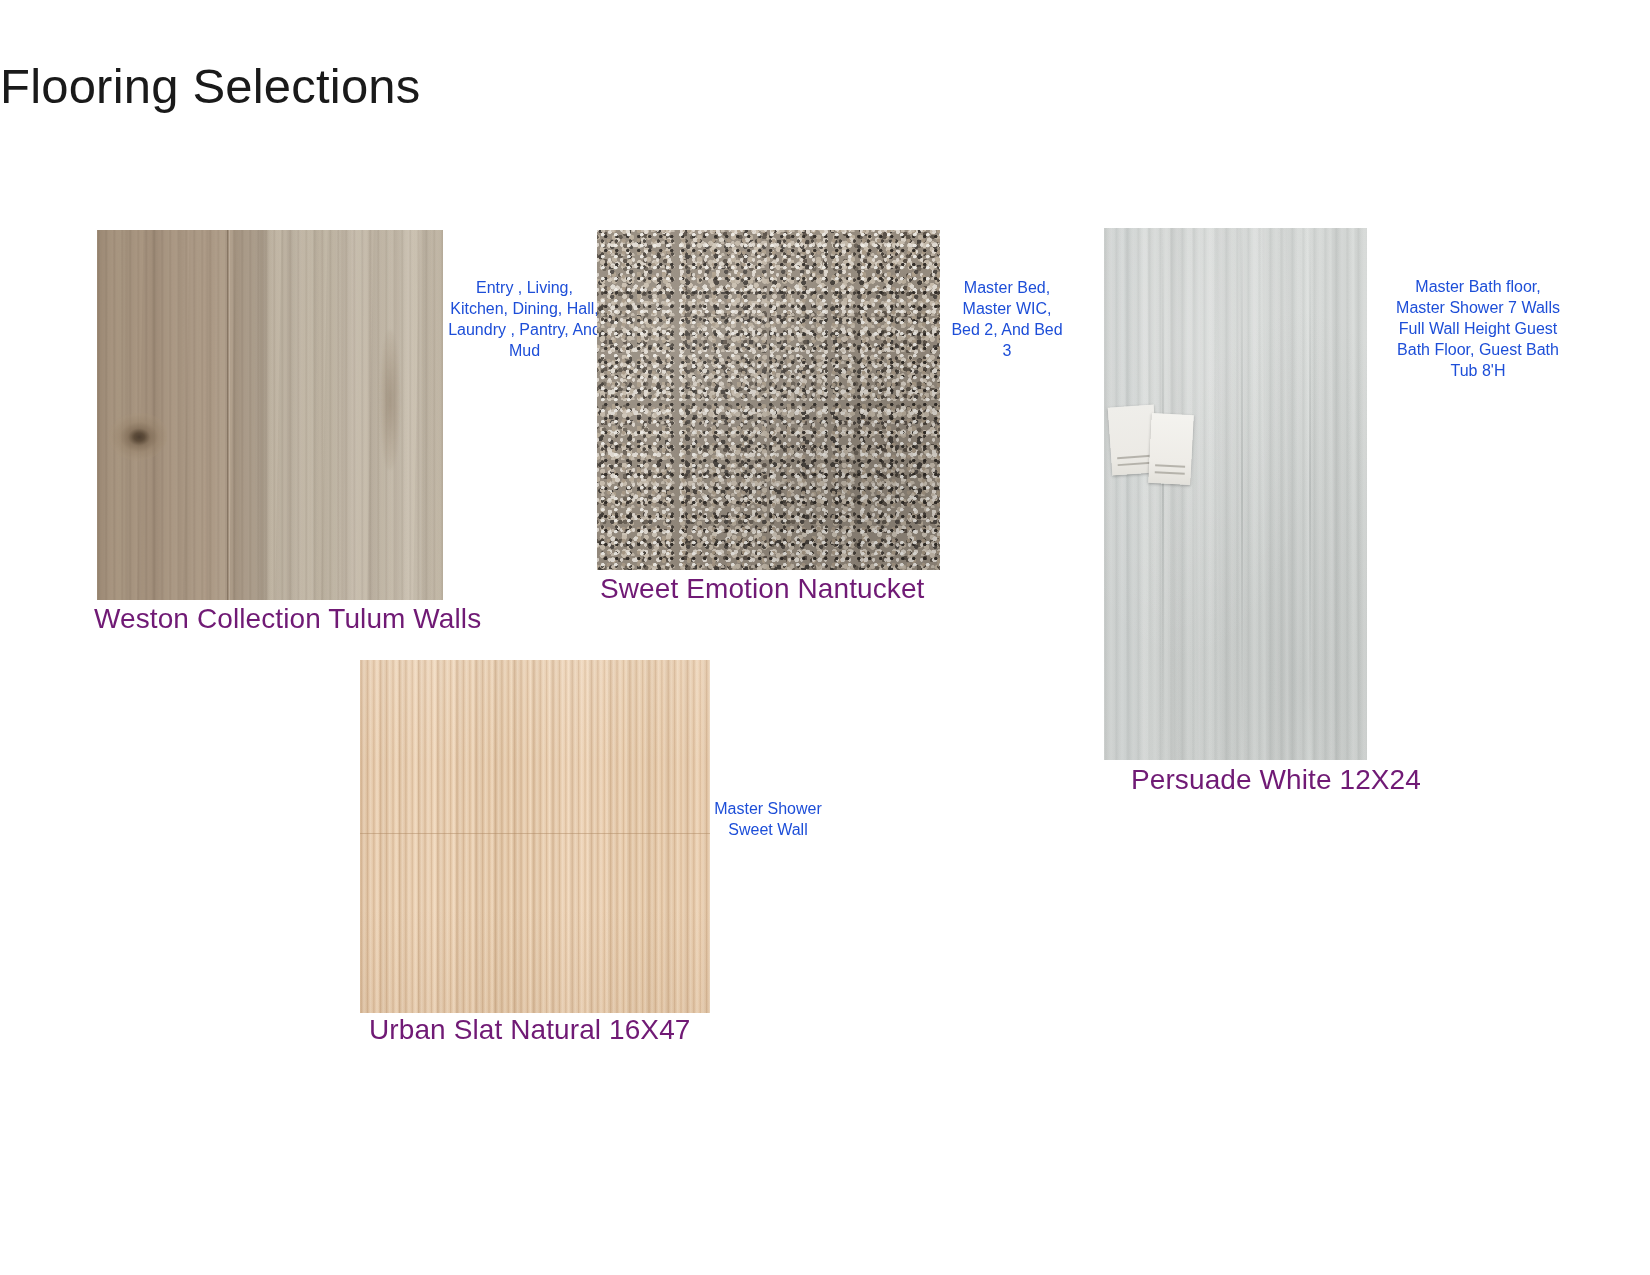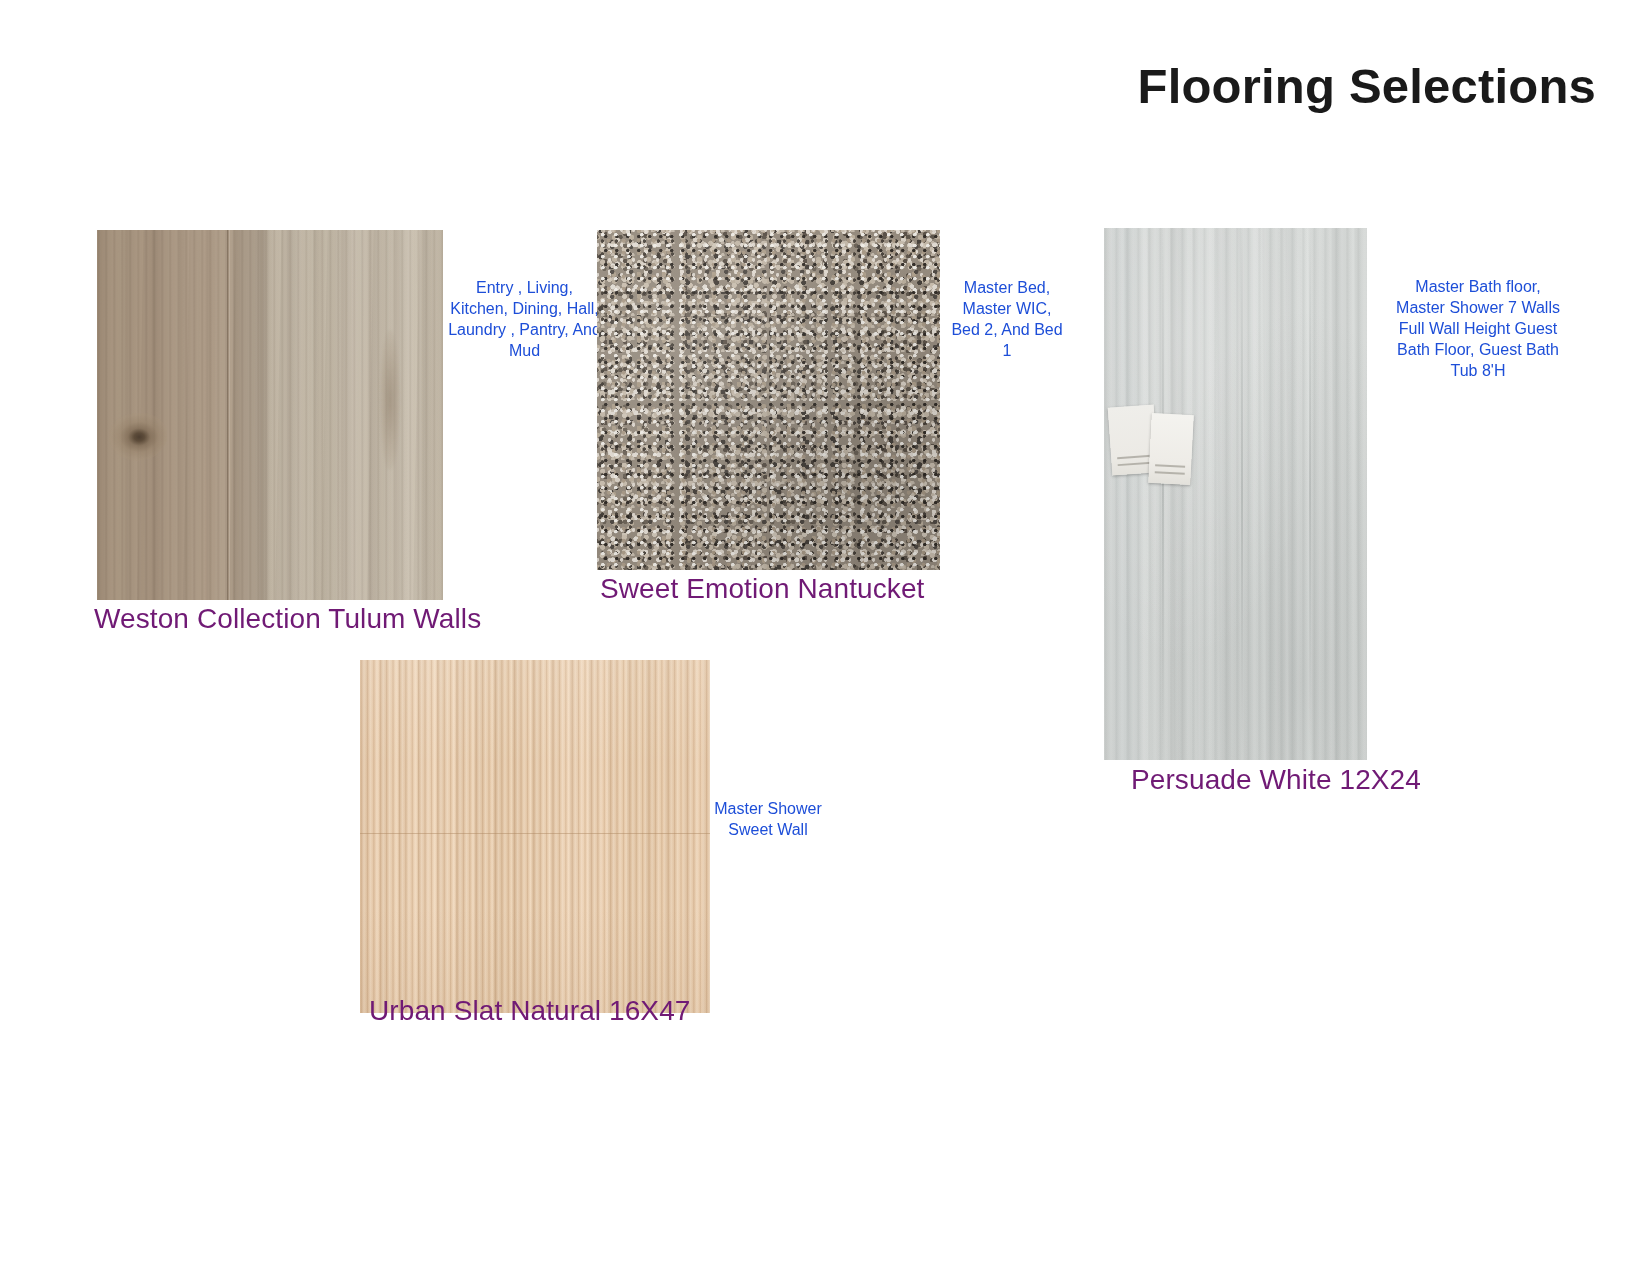--- a/index.html
+++ b/index.html
@@ -16,27 +16,26 @@
     color: #000000;
     -webkit-font-smoothing: antialiased;
   }
 
   
   .page-title {
     position: absolute;
     left: 0;
     top: 60px;
     width: 1570px;
-    text-align: right;
+    text-align: left;
     font-size: 49px;
-    font-weight: 700;
+    font-weight: 400;
     letter-spacing: 0.2px;
     color: #1a1a1a;
     line-height: 1.1;
-    margin-left: 26px;
   }
 
   
   .swatch-card {
     position: absolute;
   }
   .swatch-photo {
     position: absolute;
     left: 0;
     top: 0;
@@ -243,21 +242,21 @@
     position: absolute;
     left: 6px; right: 6px;
     height: 2px;
     background: #9a968e;
     opacity: .65;
   }
 
   
   #card-slat  { left: 360px; top: 660px; }
   #card-slat .swatch-photo { width: 350px; height: 353px; }
-  #card-slat .swatch-caption { left: 9px; top: 335px; text-align: right; }
+  #card-slat .swatch-caption { left: 9px; top: 354px; text-align: right; }
   #card-slat .swatch-desc { left: 348px; top: 138px; width: 120px; }
 
   .slat-base {
     position: absolute;
     inset: 0;
     background: linear-gradient(90deg, #e9cdae 0%, #eed4b7 20%, #e7cbab 42%, #f0d6b9 62%, #e8ccac 82%, #eed3b5 100%);
   }
   .slat-ribs {
     position: absolute;
     inset: 0;
@@ -303,21 +302,21 @@
   <div class="swatch-caption">Weston Collection Tulum Walls</div>
 </div>
 
 <div class="swatch-card" id="card-carpet">
   <div class="swatch-photo">
     <div class="carpet-base"></div>
     <div class="carpet-speck"></div>
     <div class="carpet-speck2"></div>
     <div class="carpet-shade"></div>
   </div>
-  <div class="swatch-desc">Master Bed, Master WIC, Bed 2, And Bed 1</div>
+  <div class="swatch-desc">Master Bed, Master WIC, Bed 2, And Bed 3</div>
   <div class="swatch-caption">Sweet Emotion Nantucket</div>
 </div>
 
 <div class="swatch-card" id="card-tile">
   <div class="swatch-photo">
     <div class="tile-base"></div>
     <div class="tile-grain"></div>
     <div class="tile-streak" style="left:58px"></div>
     <div class="tile-streak" style="left:137px"></div>
     <div class="tile-streak" style="left:205px"></div>

